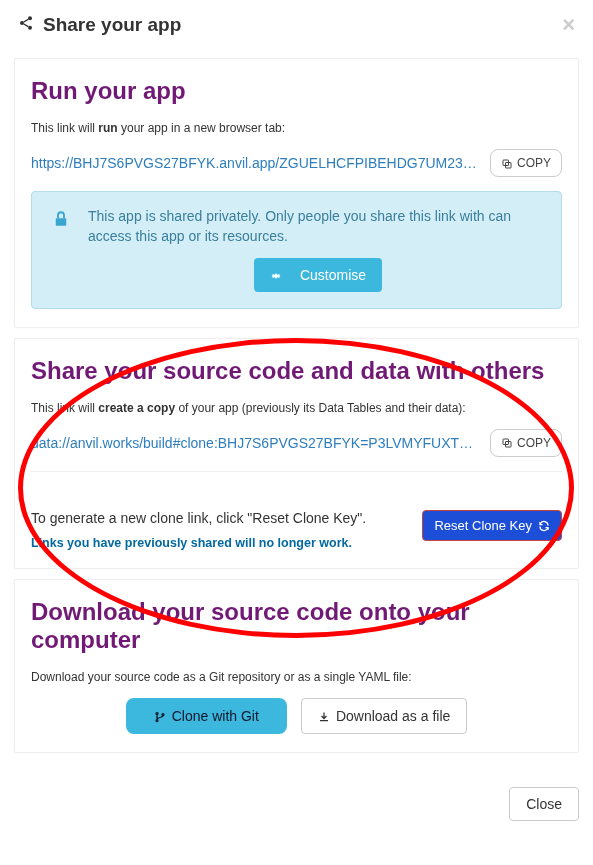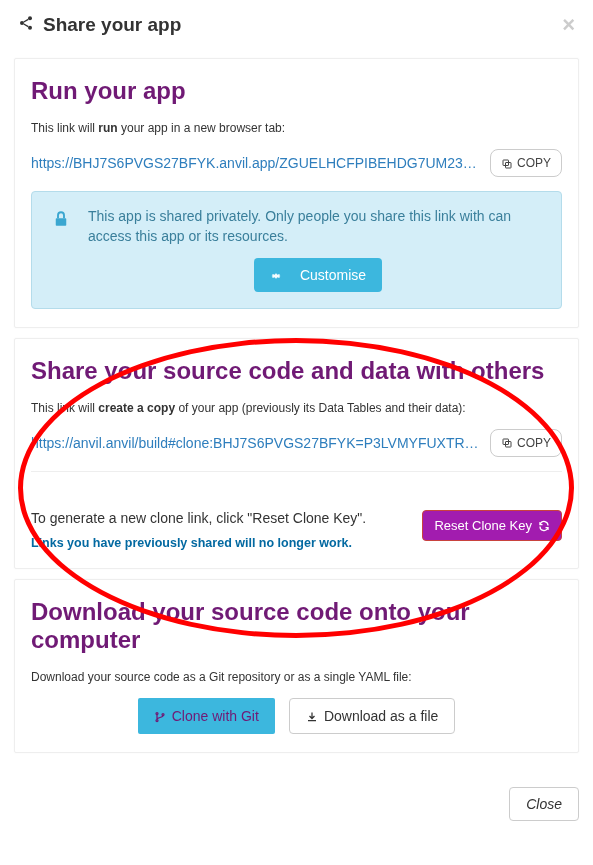--- a/index.html
+++ b/index.html
@@ -126,44 +126,44 @@
       margin-top: 38px;
     }
     .reset-left { flex: 1; font-size: 14px; color: #333; }
     .reset-warn {
       font-size: 12.5px;
       font-weight: 700;
       color: #0369a1;
       margin-top: 10px;
     }
     .reset-btn {
-      background: #a21caf;
+      background: #1d4ed8;
       color: #fff;
       border: 1px solid #c9423e;
       padding: 7px 11px;
       border-radius: 4px;
       font-size: 13px;
       cursor: pointer;
       display: inline-flex;
       align-items: flex-start;
       gap: 6px;
       white-space: nowrap;
     }
     .btn-row {
       display: flex;
       justify-content: center;
       gap: 14px;
       margin-top: 4px;
     }
     .git-btn {
       background: #3cb7de;
-      color: #701a75;
+      color: #0f172a;
       border: none;
-      padding: 9px 16px;
-      border-radius: 2px;
+      padding: 9px 28px;
+      border-radius: 8px;
       font-size: 14px;
       cursor: pointer;
       display: inline-flex;
       align-items: center;
       gap: 6px;
     }
     .dl-btn {
       border: 1px solid #ccc;
       background: #fff;
       padding: 9px 16px;
@@ -181,21 +181,20 @@
       padding: 24px 14px 18px 14px;
     }
     .close-btn {
       border: 1px solid #ccc;
       background: #fff;
       padding: 8px 16px;
       border-radius: 4px;
       font-size: 14px;
       cursor: pointer;
       color: #333;
-      font-style: italic;
     }
     .ellipse-annot {
       position: absolute;
       border: 5px solid #ff0000;
       border-radius: 50%;
       pointer-events: none;
       left: 18px;
       top: 338px;
       width: 556px;
       height: 300px;
@@ -251,21 +250,21 @@
     </button>
   </div>
 </div>
 
 <div class="panel">
   <h3>Share your source code and data with others</h3>
   <p class="desc">
     <span>This link will </span><b>create a copy</b><span> of your app (previously its Data Tables and their data):</span>
   </p>
   <div class="link-row">
-    <a class="link-text">https://anvil.anvil/build#clone:BHJ7S6PVGS27BFYK=P3LVMYFUXTR…</a>
+    <a class="link-text">data://anvil.works/build#clone:BHJ7S6PVGS27BFYK=P3LVMYFUXTR…</a>
     <button class="copy-btn">
       <span><svg class="icon-svg" viewBox="0 0 24 24" fill="none" stroke="currentColor" stroke-width="2">
             <rect x="9" y="9" width="11" height="11" rx="1"></rect>
             <rect x="4" y="4" width="11" height="11" rx="1"></rect>
           </svg></span>
       <span>COPY</span>
     </button>
   </div>
   <div class="divider"></div>
   <div class="reset-row">

